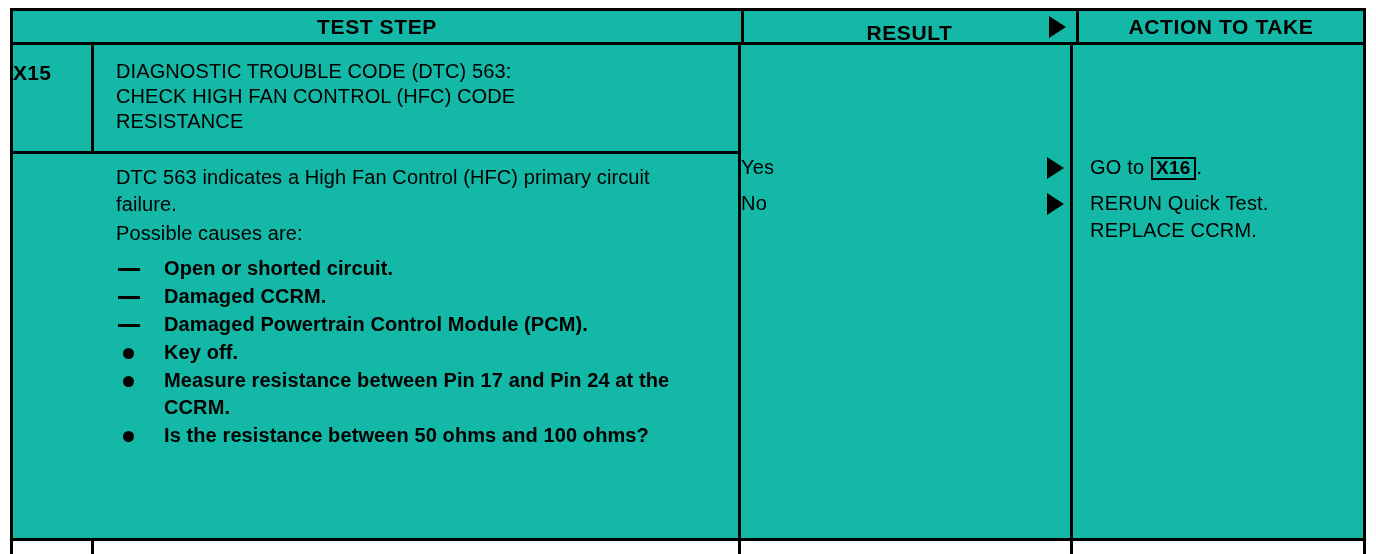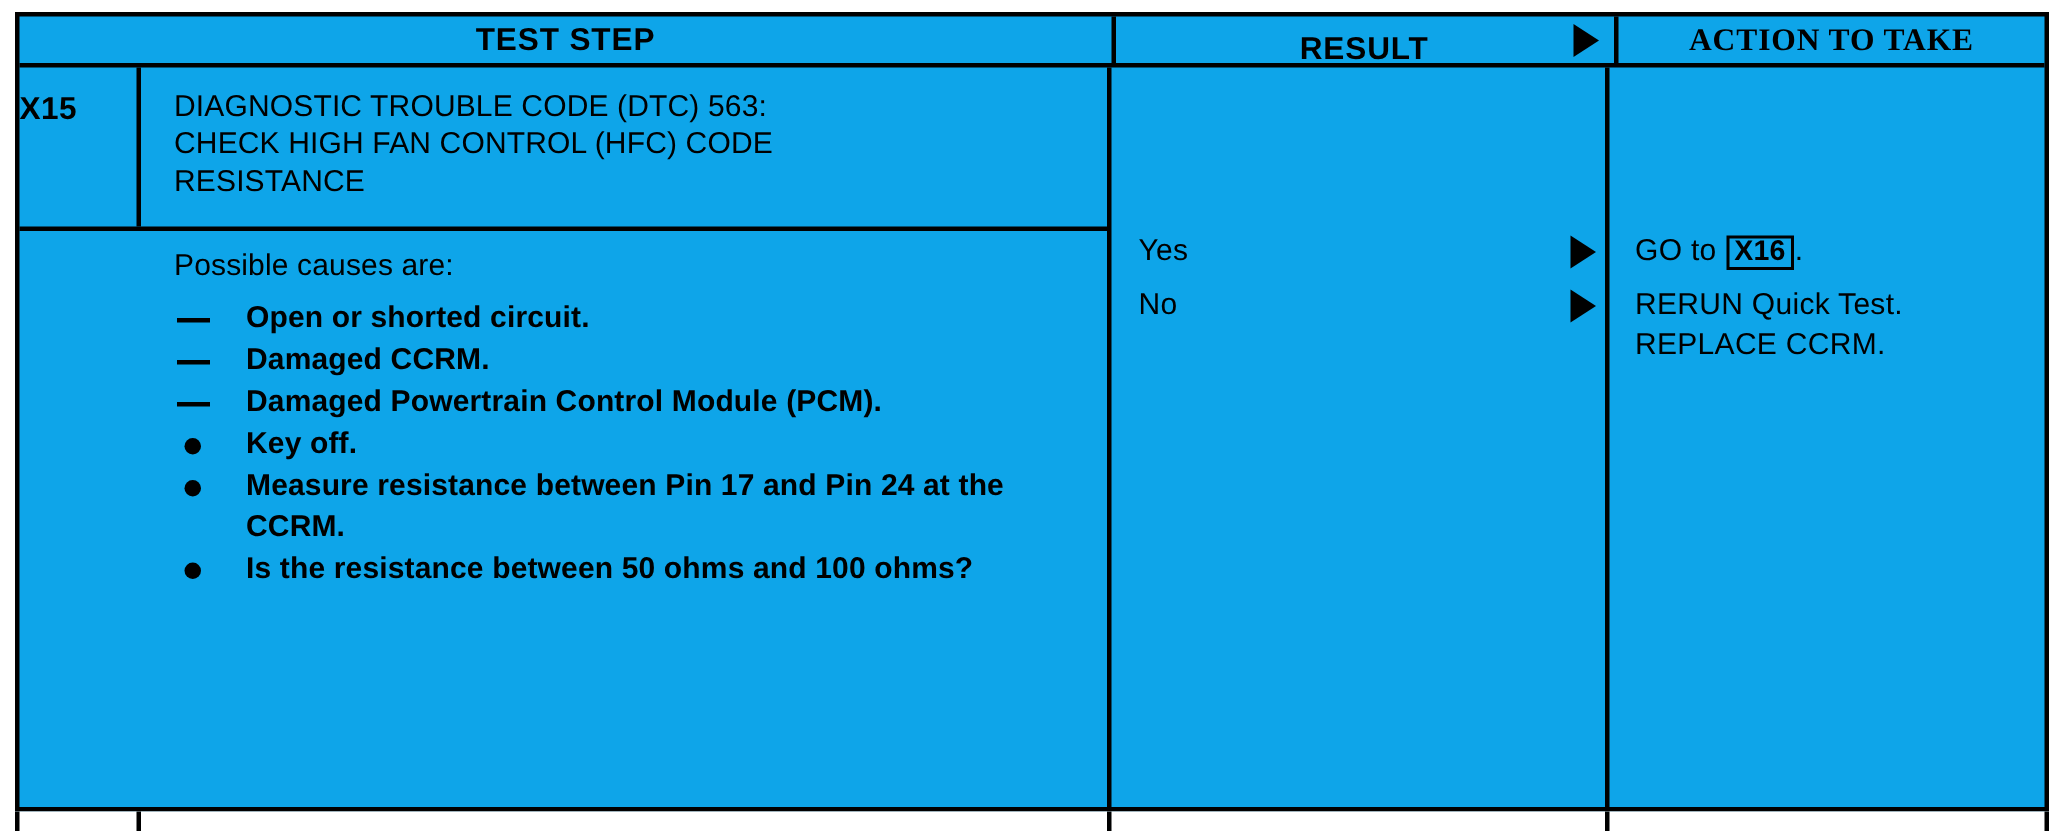--- a/index.html
+++ b/index.html
@@ -26,21 +26,21 @@
 
   
   .table-frame {
     position: absolute;
     left: 10px;
     top: 8px;
     width: 1356px;      
     height: 533px;      
     box-sizing: border-box;
     border: 3px solid #000;
-    background: #0ea5e9;
+    background: #14b8a6;
   }
 
   
   .header-row {
     position: absolute;
     left: 0;
     top: 0;
     width: 100%;
     height: 34px;           
     box-sizing: border-box;
@@ -70,21 +70,20 @@
     padding-left: 0;
   }
   .hdr-result .hdr-label {
     flex: 1;
     text-align: center;
     padding-left: 26px;
     margin-top: 13px;
   }
   .hdr-action {
     flex: 1;
-    font-family: Liberation Serif, serif;
   }
 
   .tri {
     width: 0;
     height: 0;
     border-top: 11px solid transparent;
     border-bottom: 11px solid transparent;
     border-left: 17px solid #000;
     display: inline-block;
   }
@@ -227,21 +226,20 @@
     top: 143px;
     width: 329px;
   }
   .result-row {
     position: relative;
     height: 36px;
     display: flex;
     align-items: flex-start;
   }
   .result-label {
-    padding-left: 18px;
     font-size: 20px;
     font-weight: 500;
     line-height: 26px;
     letter-spacing: 0.2px;
   }
   .result-arrow {
     position: absolute;
     right: 6px;
     top: 3px;
   }
@@ -330,20 +328,21 @@
       <span>X15</span>
     </div>
 
     <div class="title-block">
       <div class="title-line">DIAGNOSTIC TROUBLE CODE (DTC) 563:</div>
       <div class="title-line">CHECK HIGH FAN CONTROL (HFC) CODE</div>
       <div class="title-line">RESISTANCE</div>
     </div>
 
     <div class="body-block">
+      <div class="para">DTC 563 indicates a High Fan Control (HFC) primary circuit failure.</div>
       <div class="para tight">Possible causes are:</div>
 
       <ul class="list">
         <li>
           <span class="marker dash"></span>
           <span>Open or shorted circuit.</span>
         </li>
         <li>
           <span class="marker dash"></span>
           <span>Damaged CCRM.</span>

